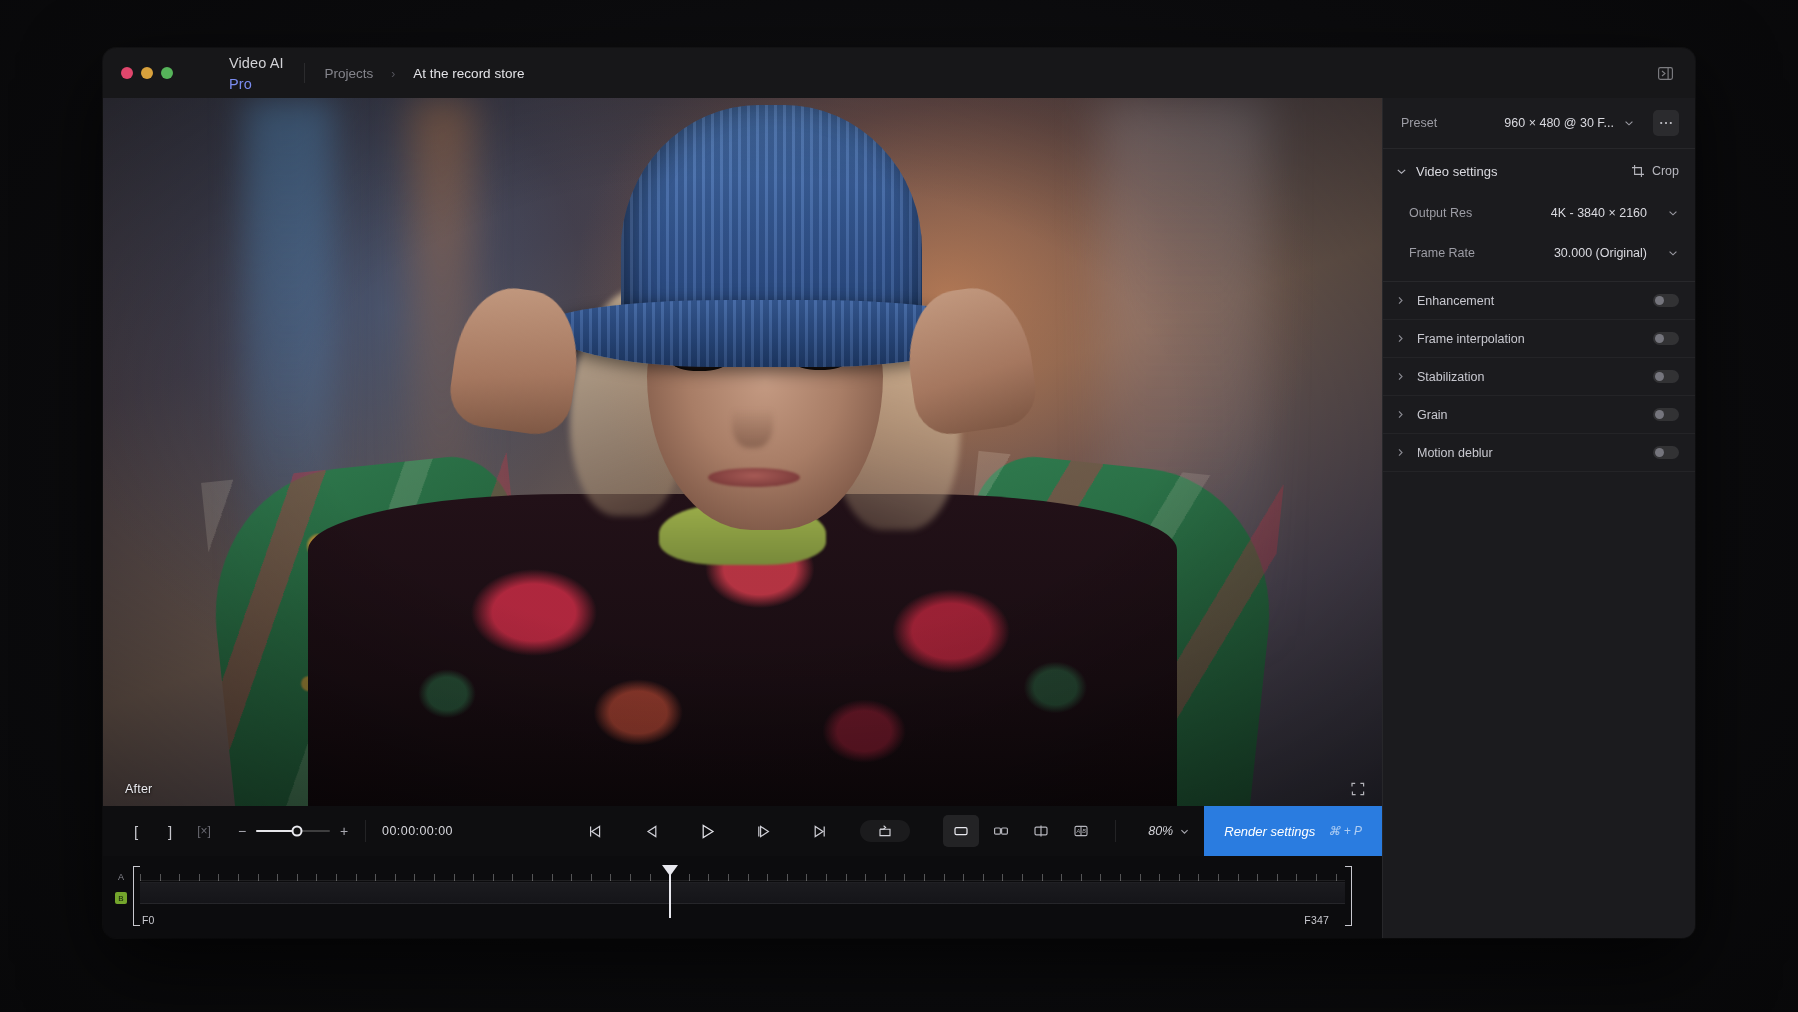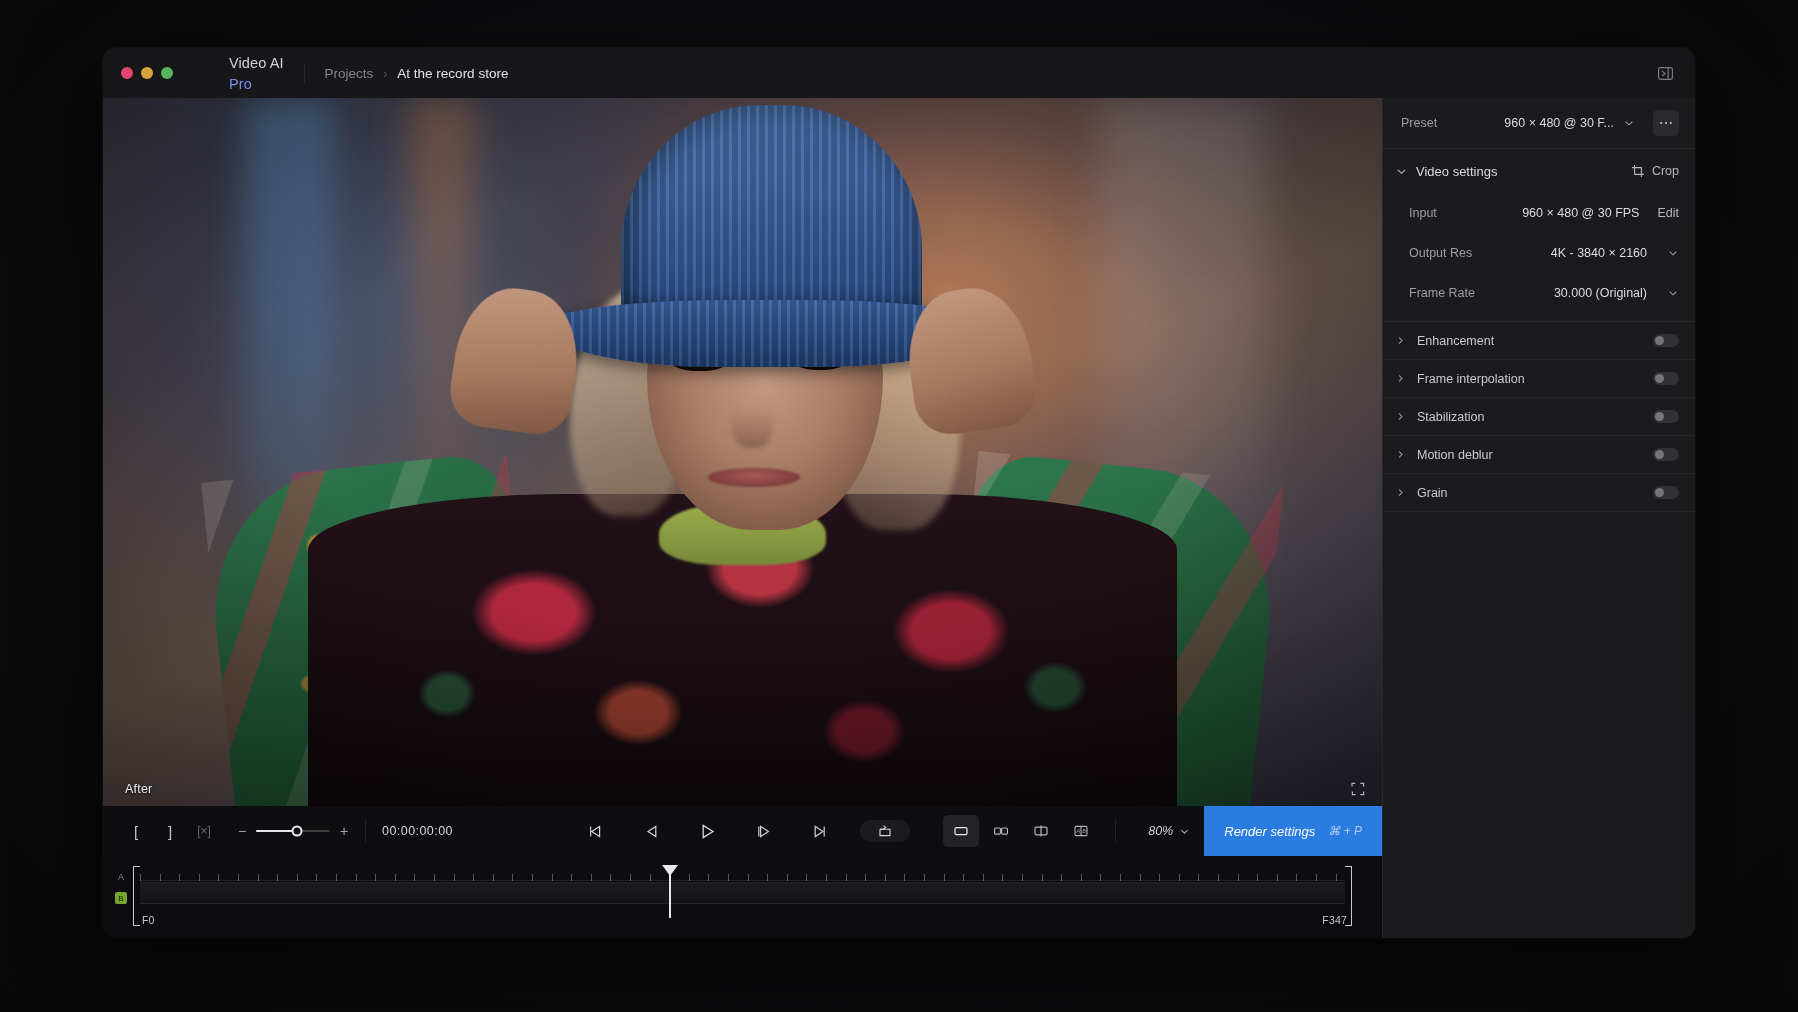--- a/index.html
+++ b/index.html
@@ -43,21 +43,21 @@
 
   .app-name {
     margin-left: 56px;
     font-size: 14.5px; color: #d2d2d6; letter-spacing: .1px;
     display: flex; gap: 5px; align-items: baseline; flex-direction: column;
   }
   .app-name .pro { color: #7b8cf0; }
 
   .sep-v { width: 1px; height: 20px; background: rgba(255,255,255,0.09); margin: 0 20px; }
 
-  .crumbs { display: flex; align-items: flex-end; gap: 10px; font-size: 13.5px; }
+  .crumbs { display: flex; align-items: flex-end; gap: 18px; font-size: 13.5px; }
   .crumb-link { color: #85858c; }
   .crumb-sep { color: #55555c; font-size: 12px; }
   .crumb-current { color: #e3e3e7; }
 
   .panel-toggle {
     position: absolute; right: 16px; top: 50%; transform: translateY(-50%);
     width: 28px; height: 28px; border-radius: 5px;
     display: flex; align-items: center; justify-content: center;
     opacity: .55;
   }
@@ -296,21 +296,21 @@
     background: rgba(255,255,255,0.085);
   }
   .strip {
     position: absolute; left: 7px; right: 7px; top: 16px; height: 22px;
     background: linear-gradient(180deg, #1b1b1f 0%, #151519 100%);
     border-top: 1px solid rgba(255,255,255,0.05);
     border-bottom: 1px solid rgba(255,255,255,0.05);
   }
   .f-label { position: absolute; bottom: 0; font-size: 10.5px; color: #c9c9cf; letter-spacing: .2px; }
   .f-start { left: 9px; }
-  .f-end { right: 5px; }
+  .f-end { right: 23px; }
   .playhead { position: absolute; top: 0; bottom: 8px; width: 1.5px; background: #e8e8ee; }
   .playhead::before {
     content:''; position: absolute; left: 50%; top: -1px; transform: translateX(-50%);
     border-left: 8px solid transparent; border-right: 8px solid transparent;
     border-top: 11px solid #e8e8ee;
   }
 
   
   .inspector {
     width: 313px; flex: 0 0 313px;
@@ -590,25 +590,20 @@
           <span class="sec-title">Video settings</span>
           <span class="crop">
             <svg width="14" height="14" viewBox="0 0 14 14" fill="none" stroke="#b6b6bd" stroke-width="1.1">
               <path d="M3.6 1v9.4h9.4"></path>
                 <path d="M1 3.6h9.4V13"></path>
             </svg>
             <span>Crop</span>
           </span>
         </div>
 
-        <div class="field">
-          <span class="fl">Input</span>
-          <span class="fv">960 × 480 @ 30 FPS</span>
-          <span class="edit">Edit</span>
-        </div>
 
         <div class="field">
           <span class="fl">Output Res</span>
           <span class="fv">4K - 3840 × 2160</span>
           <svg class="chev" width="12" height="12" viewBox="0 0 12 12" fill="none" stroke="#9a9aa2" stroke-width="1.15">
             <path d="M2.6 4.6L6 7.8 9.4 4.6"></path>
           </svg>
         </div>
 
         <div class="field">
@@ -650,31 +645,31 @@
           <span class="name">Stabilization</span>
           <span class="toggle"></span>
         </div>
 
         <div class="acc">
           <span class="caret">
             <svg width="11" height="11" viewBox="0 0 11 11" fill="none" stroke="#8b8b93" stroke-width="1.15">
                 <path d="M4 2.4L7 5.5 4 8.6"></path>
               </svg>
           </span>
-          <span class="name">Motion deblur</span>
+          <span class="name">Grain</span>
           <span class="toggle"></span>
         </div>
 
         <div class="acc">
           <span class="caret">
             <svg width="11" height="11" viewBox="0 0 11 11" fill="none" stroke="#8b8b93" stroke-width="1.15">
                 <path d="M4 2.4L7 5.5 4 8.6"></path>
               </svg>
           </span>
-          <span class="name">Grain</span>
+          <span class="name">Motion deblur</span>
           <span class="toggle"></span>
         </div>
 
         <div class="ins-spacer"></div>
       </div>
     </div>
   </div>
 </div>
 
 </body></html>

